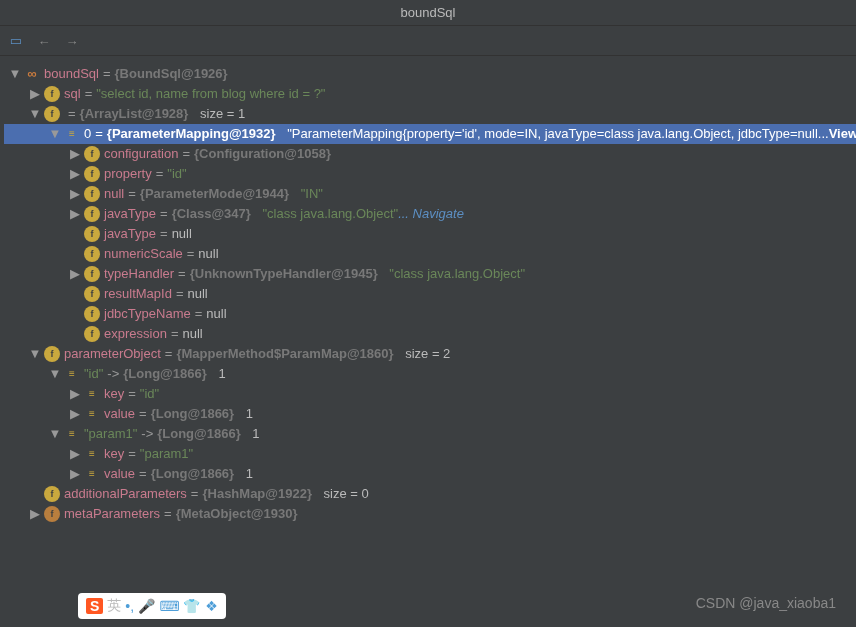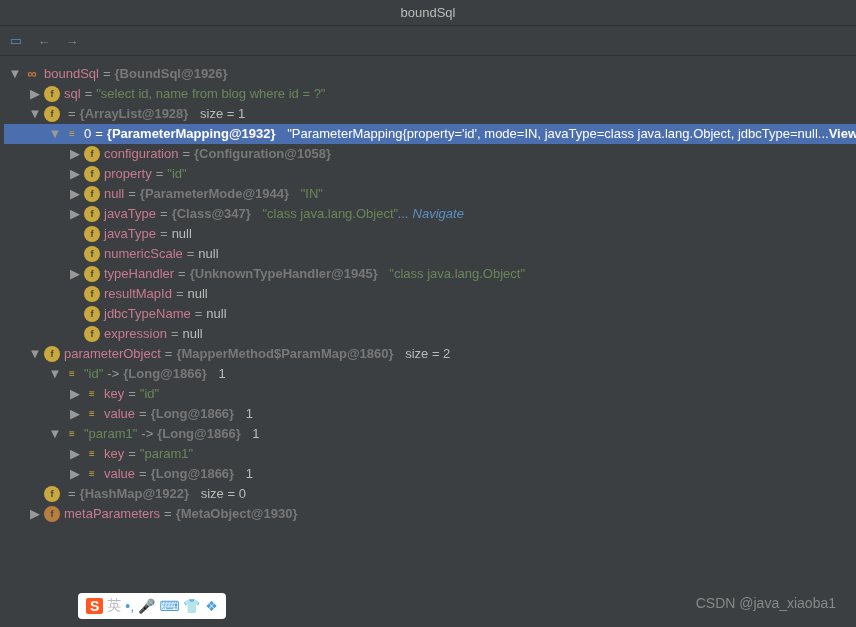--- a/index.html
+++ b/index.html
@@ -230,20 +230,21 @@
   <span class="name">value</span>
   <span class="eq">=</span>
   <span class="val-type">{Long@1866}</span>
   <span class="eq">&nbsp;</span>
   <span class="white">1</span>
 </div>
 
 <div class="row indent-1">
   <span class="arrow spacer">▶</span>
   <span class="icon f">f</span>
+  <span class="name">additionalParameters</span>
   <span class="eq">=</span>
   <span class="val-type">{HashMap@1922}</span>
   <span class="eq">&nbsp;</span>
   <span class="white">size = 0</span>
 </div>
 
 <div class="row indent-1">
   <span class="arrow">▶</span>
   <span class="icon m">f</span>
   <span class="name">metaParameters</span>

